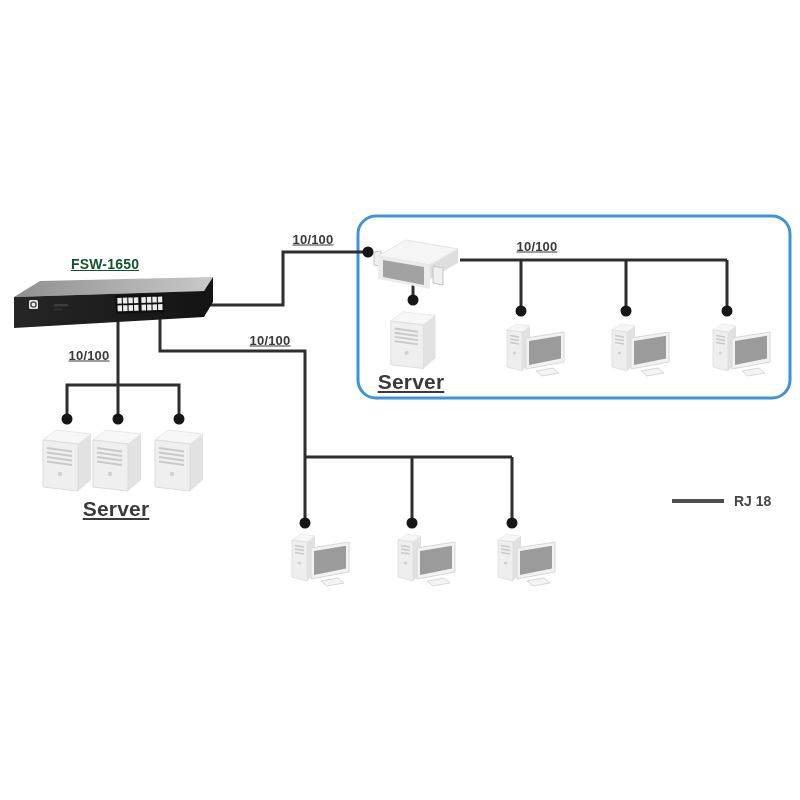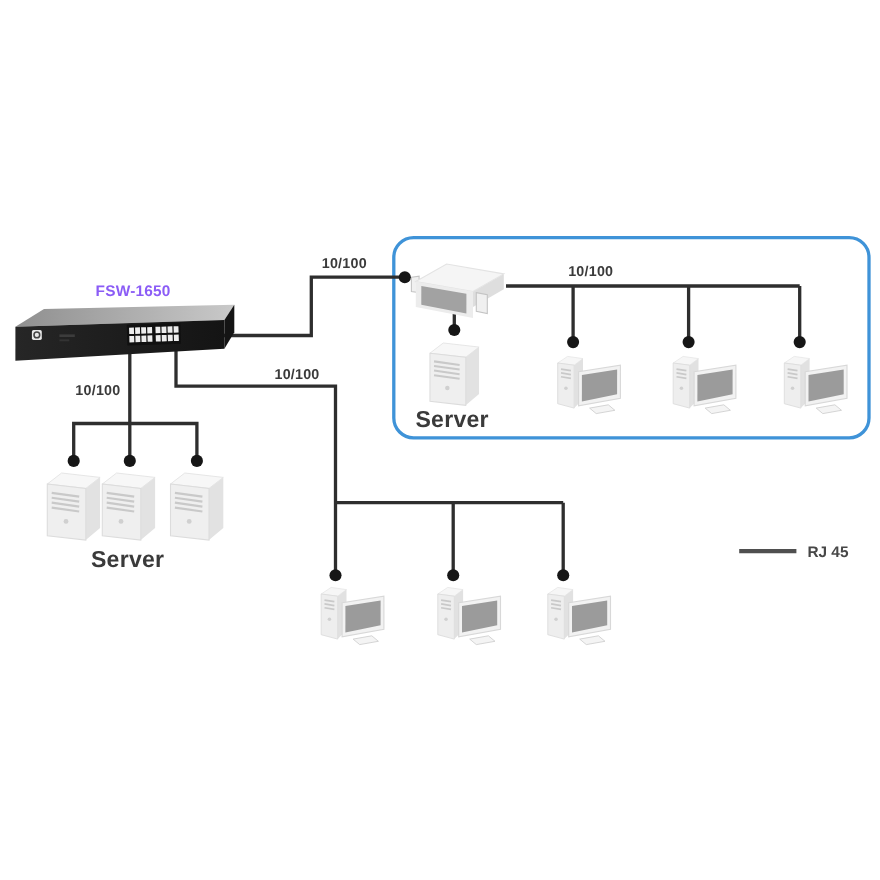--- a/index.html
+++ b/index.html
@@ -11,23 +11,24 @@
     font-family:"Liberation Sans", sans-serif;
   }
   .stage svg { position:absolute; left:0; top:0; }
   .lbl {
     position:absolute;
     transform:translate(-50%,-50%);
     font-weight:bold;
     color:#3a3a3a;
     white-space:nowrap;
     letter-spacing:0.2px;
+    text-decoration:underline;
   }
   .lbl-13 { font-size:13px; }
-  .lbl-14 { font-size:14px; color:#8b5cf6;margin-left:16px; }
+  .lbl-14 { font-size:14px; color:#14532d; }
   .lbl-15 { font-size:21px; }
   .lbl-legend {
     position:absolute;
     transform:translate(0,-50%);
     font-weight:bold;
     font-size:14px;
     color:#474747;
     white-space:nowrap;
   }
   .cable { fill:none; stroke:#2e2e2e; stroke-width:3; }
@@ -157,15 +158,15 @@
   <div class="lbl lbl-13" style="left:89px; top:355px;">10/100</div>
 
   <div class="lbl lbl-13" style="left:270px; top:340px;">10/100</div>
 
   <div class="lbl lbl-13" style="left:537px; top:246px;">10/100</div>
 
   <div class="lbl lbl-15" style="left:116px; top:509px;">Server</div>
 
   <div class="lbl lbl-15" style="left:411px; top:382px;">Server</div>
 
-  <div class="lbl-legend" style="left:734px; top:501px;">RJ 45</div>
+  <div class="lbl-legend" style="left:734px; top:501px;">RJ 18</div>
 
 </div>
 
 </body></html>

